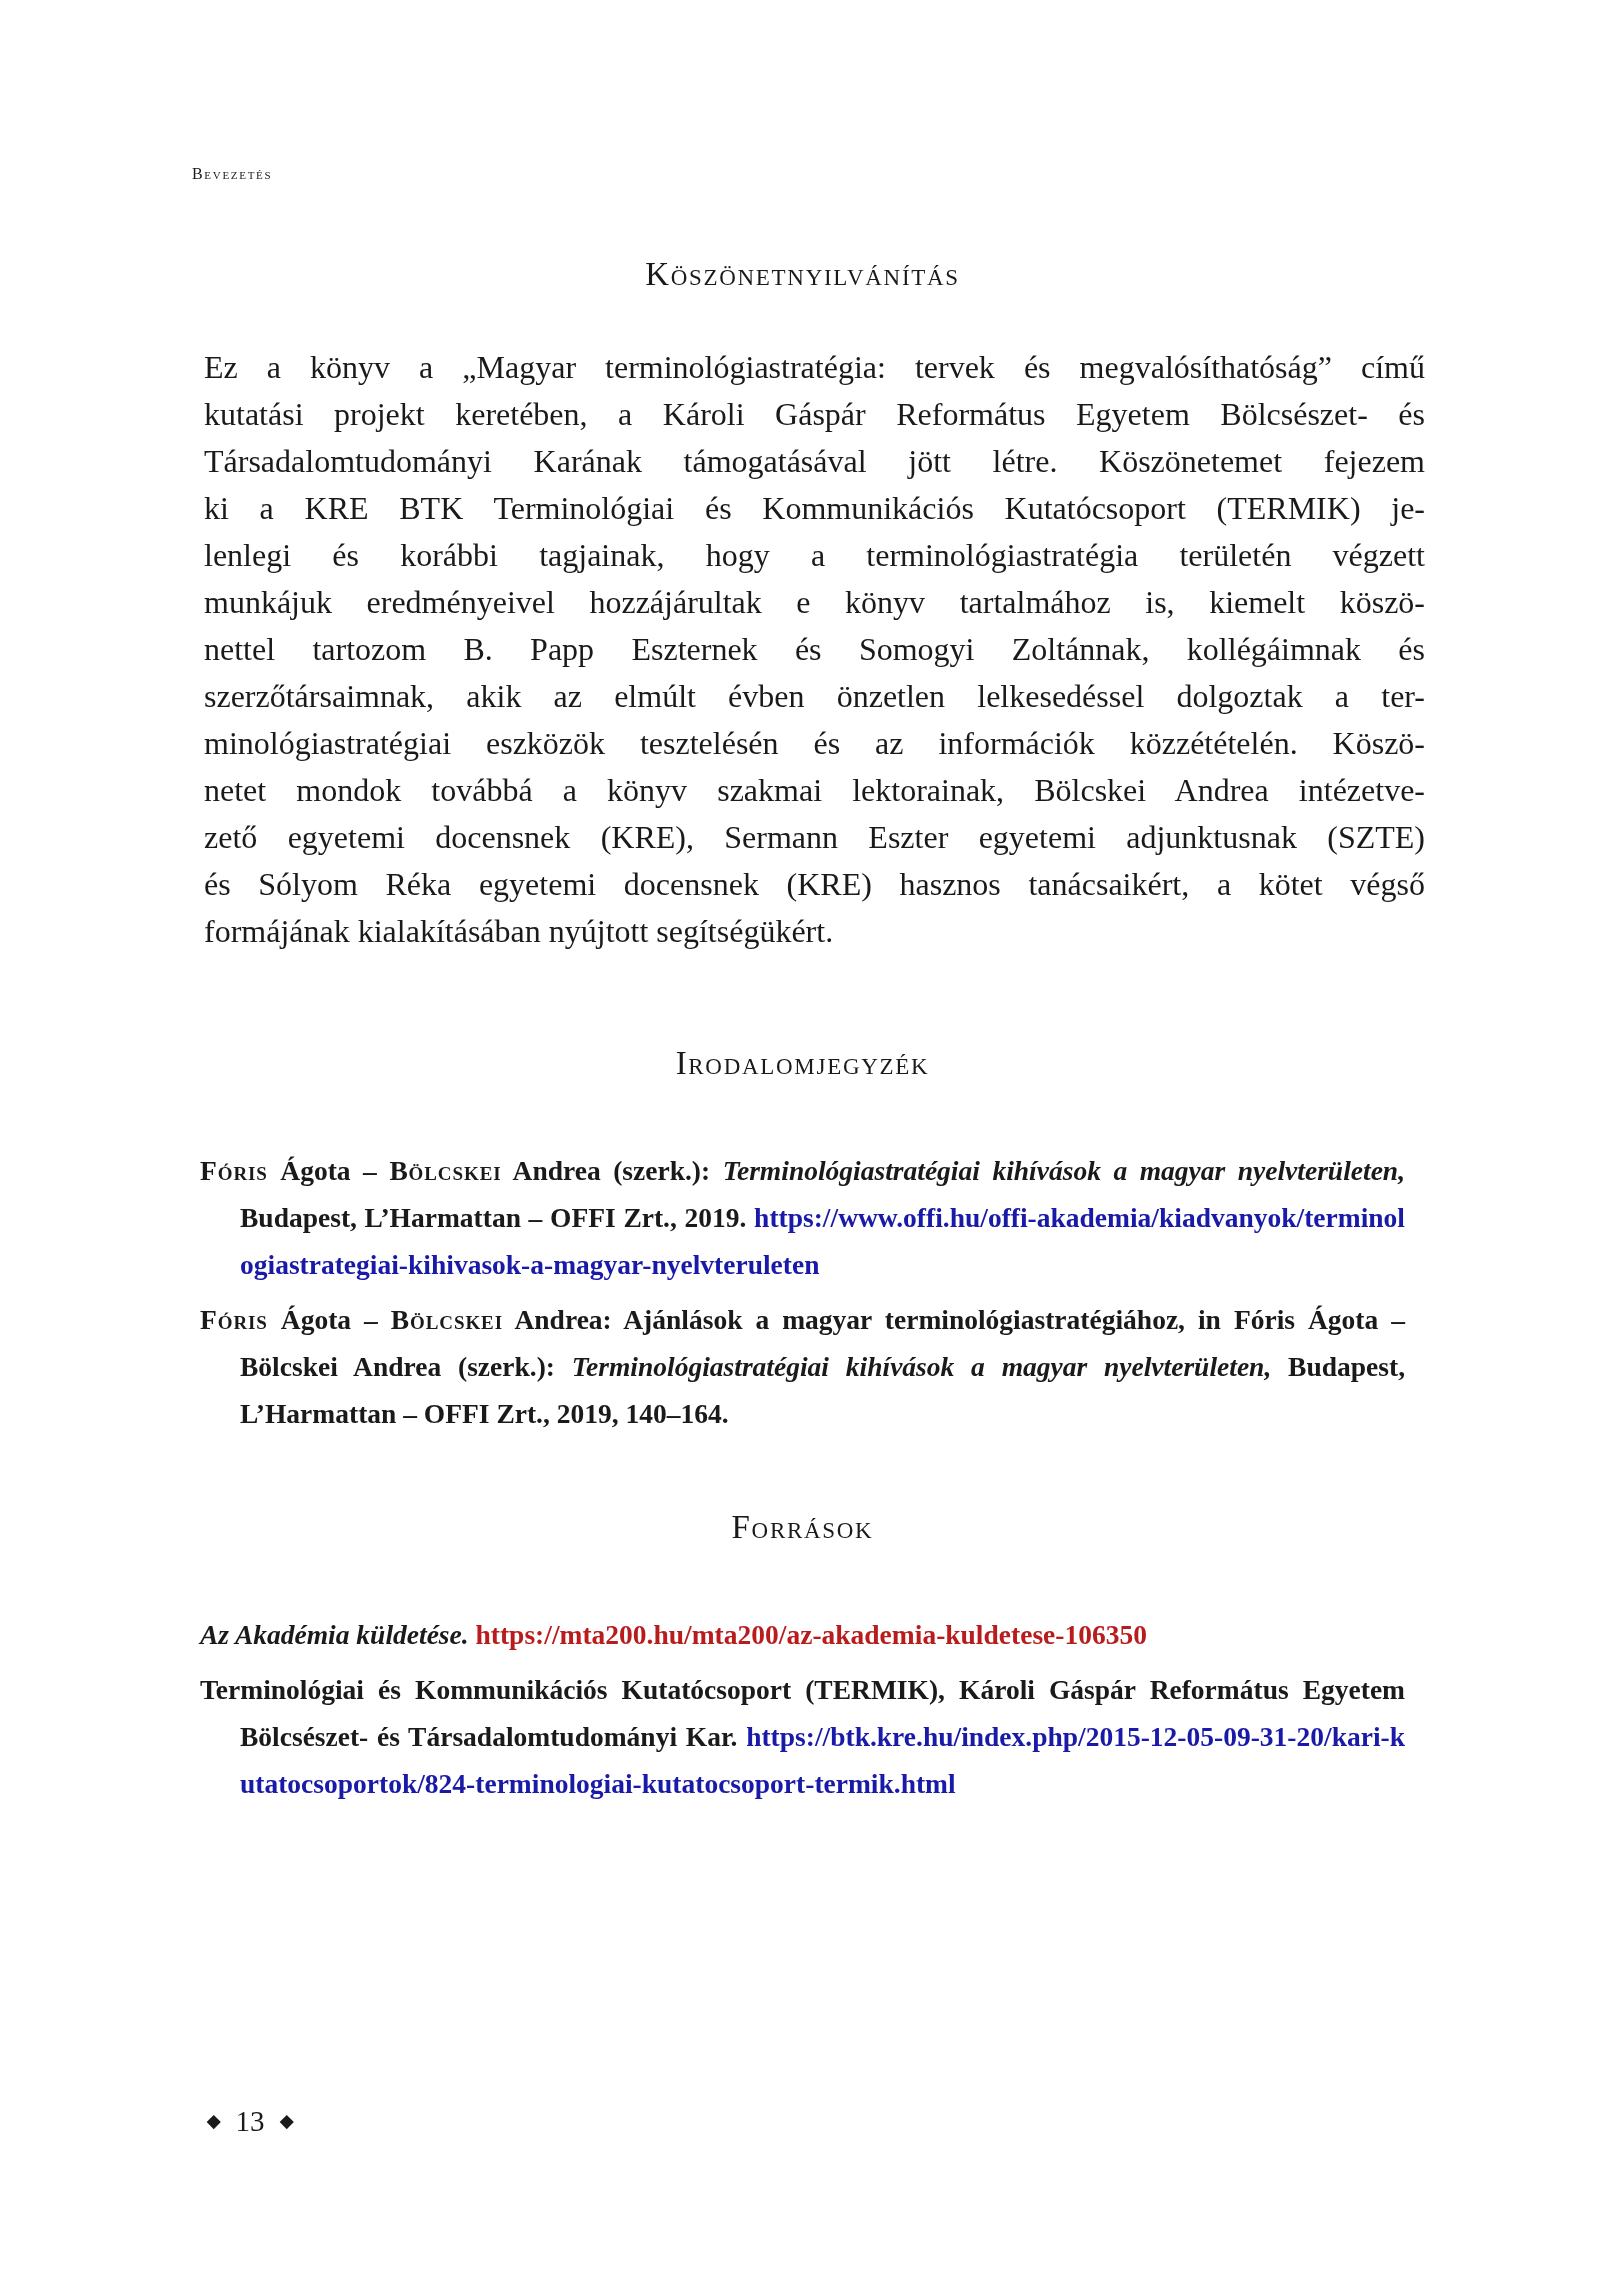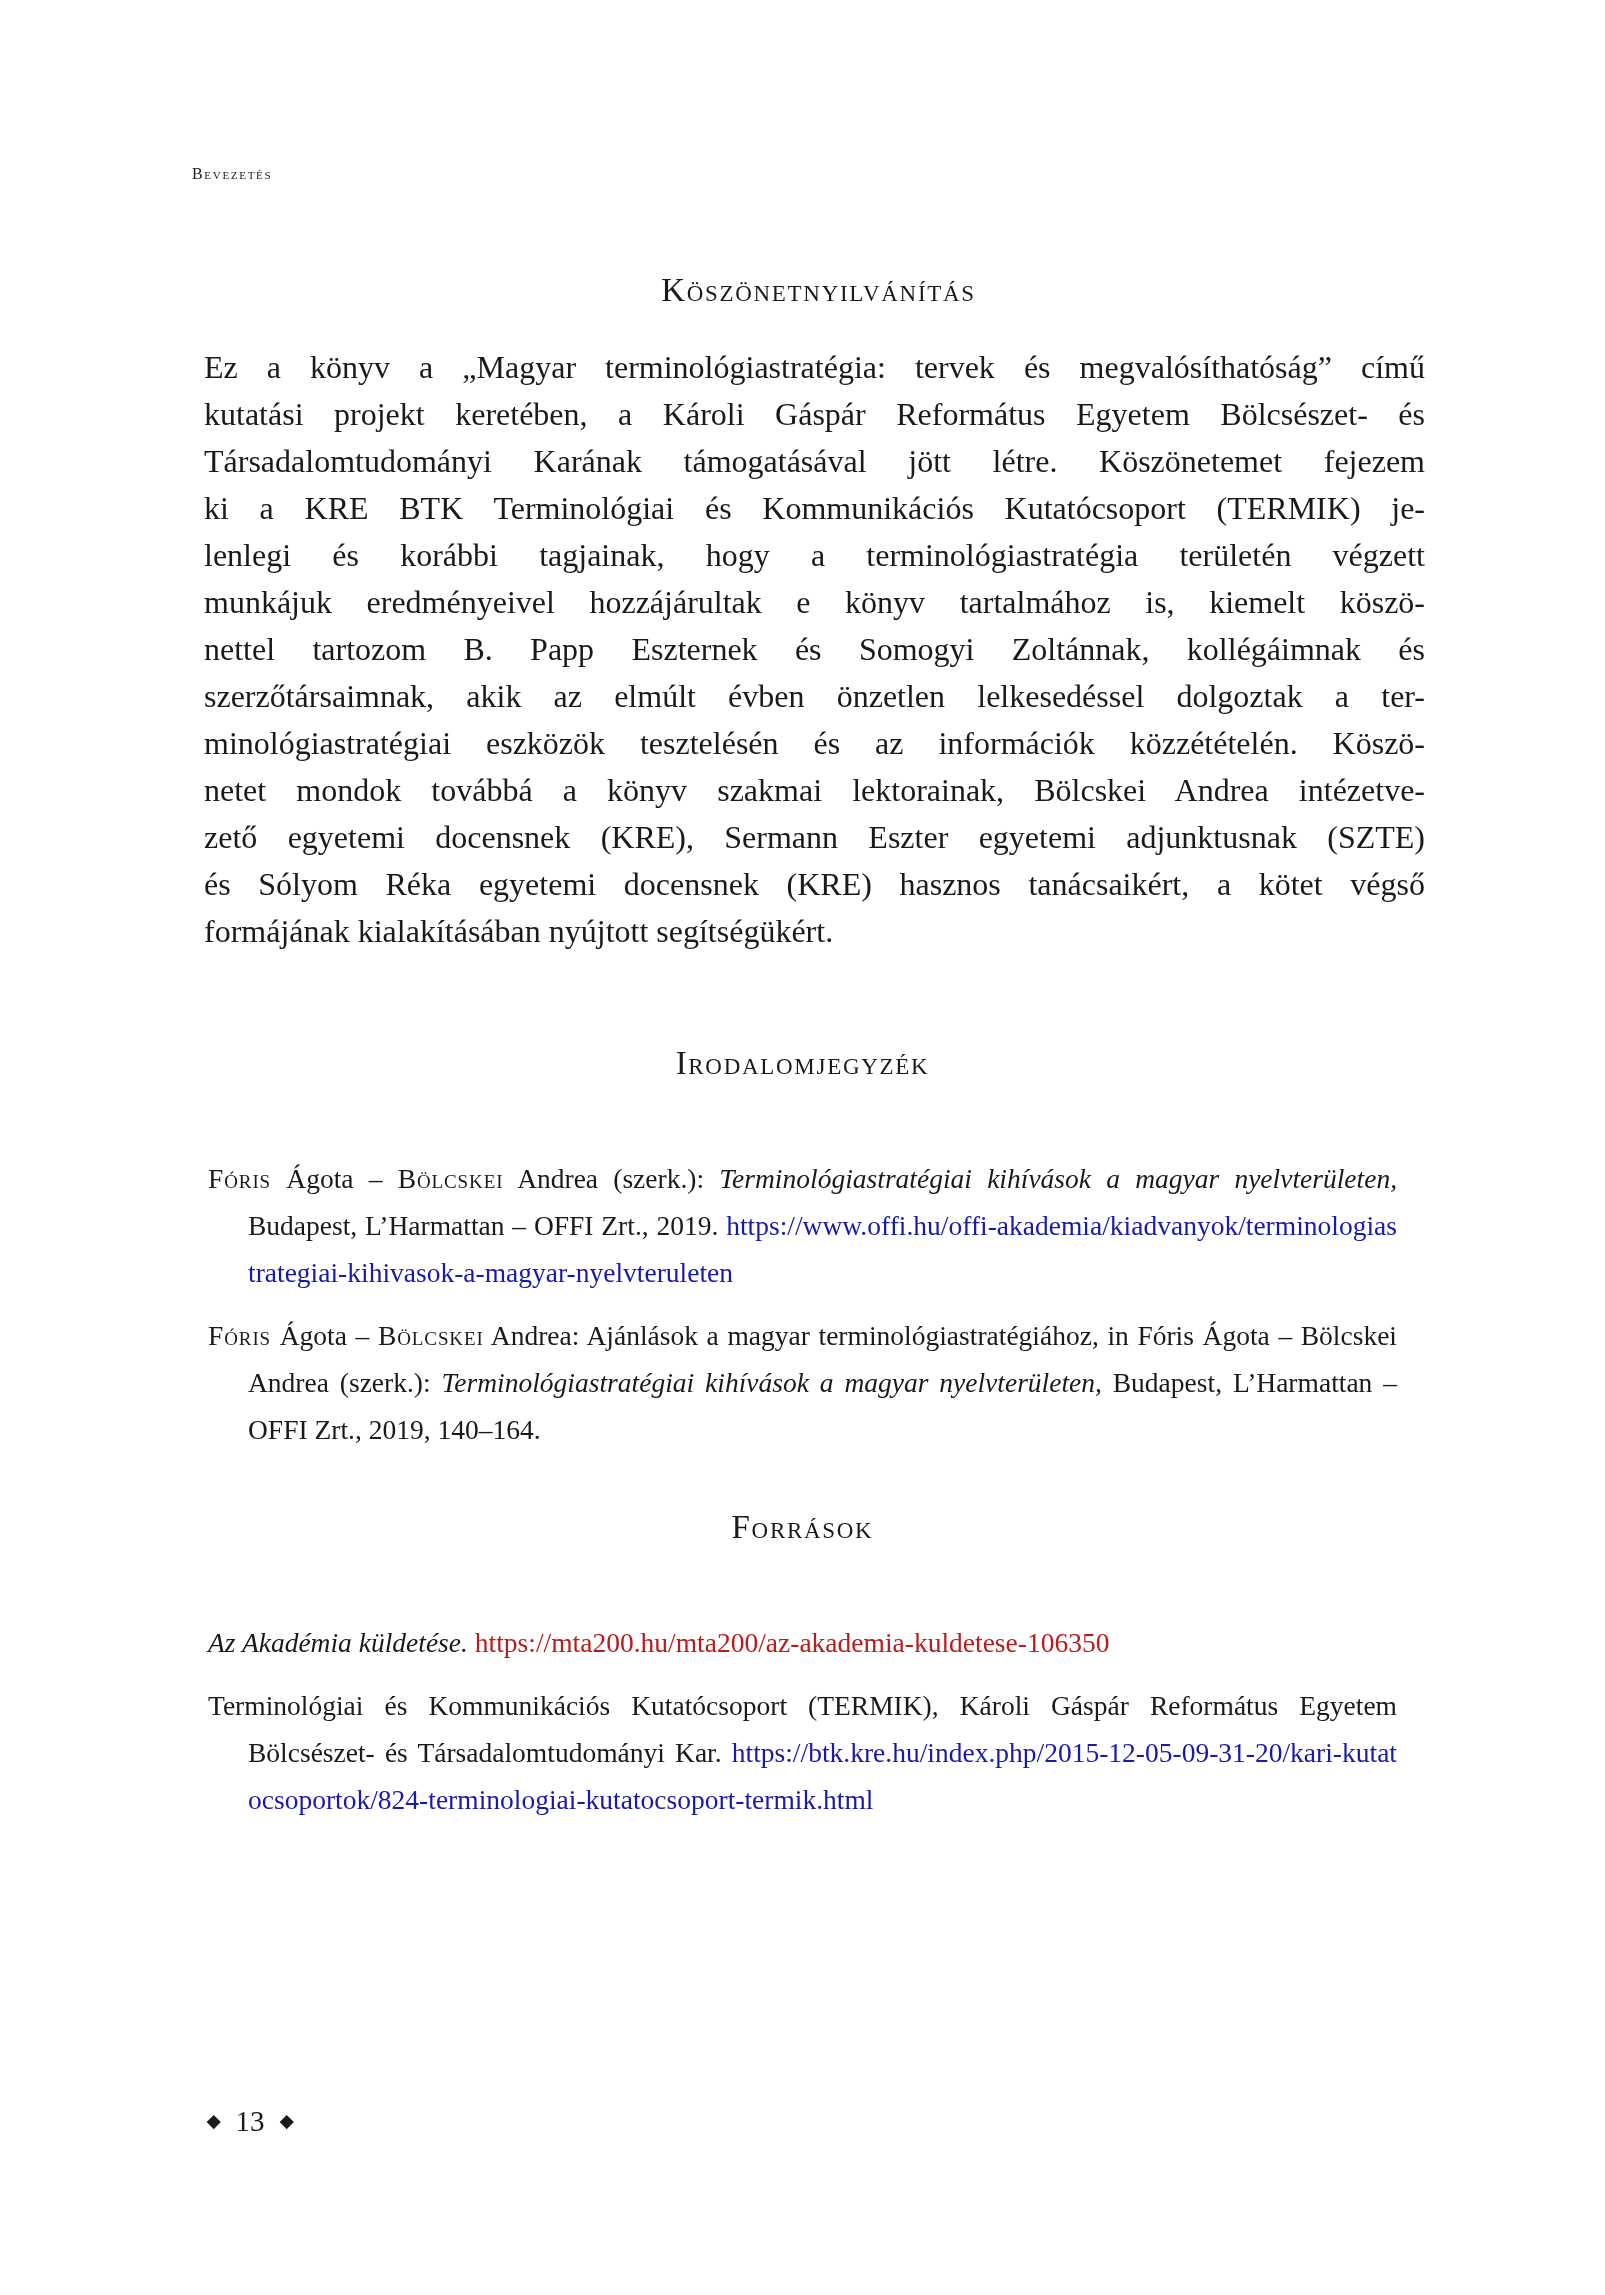--- a/index.html
+++ b/index.html
@@ -70,21 +70,22 @@
       width: 100%;
       font-size: 27.5px;
       line-height: 47px;
     }
     .bib-lit { top: 1139px; }
     .bib-src { top: 1603px; }
     .entry {
       padding-left: 40px;
       text-indent: -40px;
       text-align: justify;
-      margin: 16px;
+      margin: 8px;
+      font-weight: bold;
     }
     .sc {
       font-variant: small-caps;
       letter-spacing: 0.9px;
     }
     .it { font-style: italic; }
     .link {
       color: #1a1aa8;
       text-decoration: none;
       word-break: break-all;
@@ -109,21 +110,21 @@
       top: -2.6px;
     }
   </style>
 </head>
 <body>
 
 <div class="page">
 
   <div class="running-head">Bevezetés</div>
 
-  <h2 class="section-title title-ack" style="margin:16px;font-weight:normal;">Köszönetnyilvánítás</h2>
+  <h2 class="section-title title-ack" style="margin:0;font-weight:normal;">Köszönetnyilvánítás</h2>
 
   <p class="paragraph">
     <span class="line">Ez a könyv a „Magyar terminológiastratégia: tervek és megvalósíthatóság” című</span>
     <span class="line">kutatási projekt keretében, a Károli Gáspár Református Egyetem Bölcsészet- és</span>
     <span class="line">Társadalomtudományi Karának támogatásával jött létre. Köszönetemet fejezem</span>
     <span class="line">ki a KRE BTK Terminológiai és Kommunikációs Kutatócsoport (TERMIK) je-</span>
     <span class="line">lenlegi és korábbi tagjainak, hogy a terminológiastratégia területén végzett</span>
     <span class="line">munkájuk eredményeivel hozzájárultak e könyv tartalmához is, kiemelt köszö-</span>
     <span class="line">nettel tartozom B. Papp Eszternek és Somogyi Zoltánnak, kollégáimnak és</span>
     <span class="line">szerzőtársaimnak, akik az elmúlt évben önzetlen lelkesedéssel dolgoztak a ter-</span>

